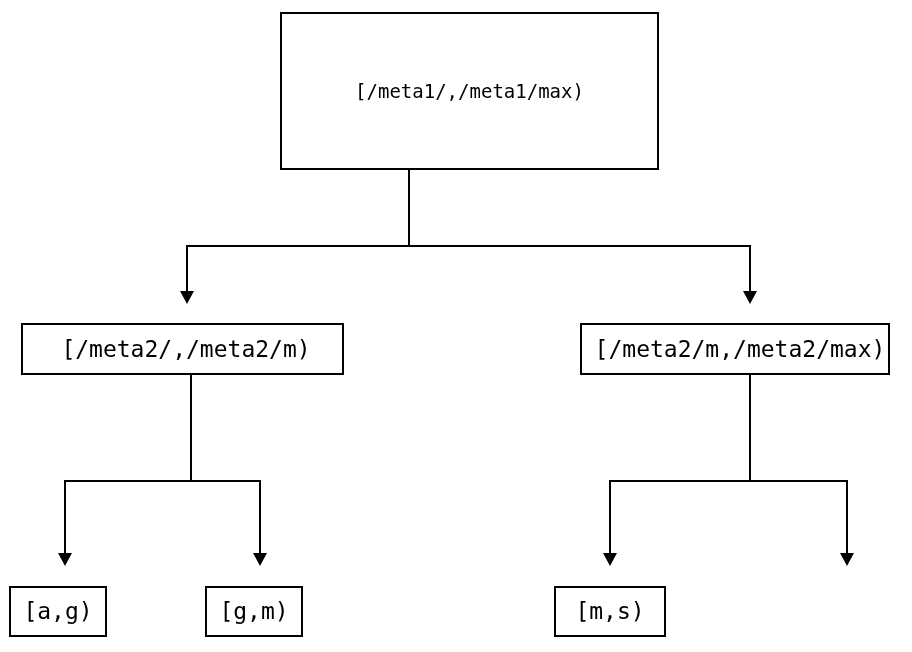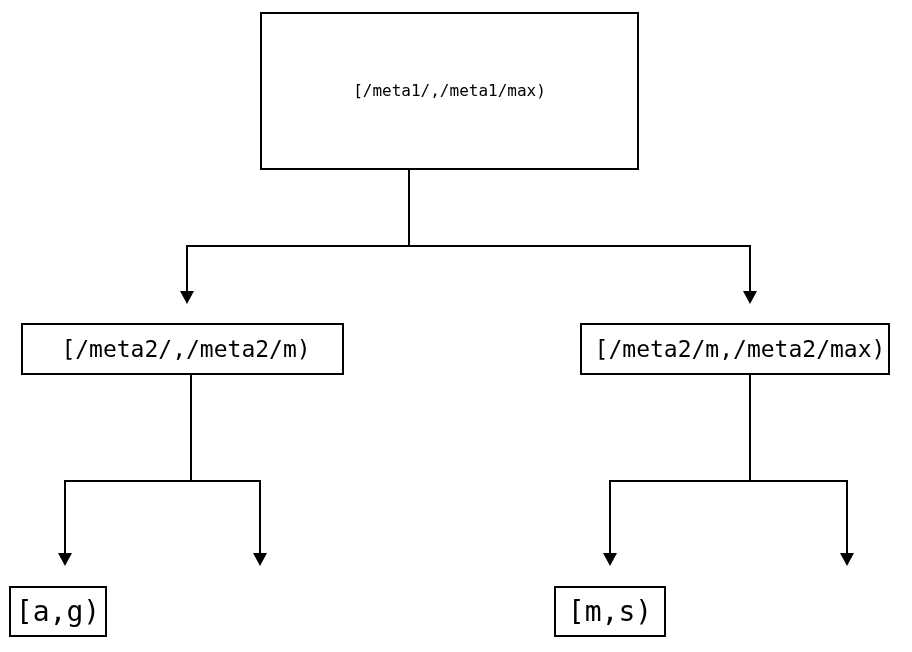--- a/index.html
+++ b/index.html
@@ -24,29 +24,30 @@
     border: 2px solid #000000;
     background: #ffffff;
     display: flex;
     align-items: center;
     justify-content: center;
     color: #000000;
     white-space: pre;
     letter-spacing: 0;
   }
   .node-root {
-    font-size: 16px;
+    font-size: 19px;
     line-height: 1;
+    margin-left: 20px;
   }
   .node-mid {
     font-size: 23px;
     line-height: 1;
   }
   .node-leaf {
-    font-size: 28px;
+    font-size: 23px;
     line-height: 1;
   }
   .edge-v {
     position: absolute;
     background: #000000;
     width: 2px;
   }
   .edge-h {
     position: absolute;
     background: #000000;
@@ -96,19 +97,22 @@
   <div class="edge-h" style="left:609px; top:480px; width:239px; height:2px;"></div>
   <div class="edge-v" style="left:609px; top:480px; width:2px; height:75px;"></div>
   <div class="edge-v" style="left:846px; top:480px; width:2px; height:75px;"></div>
   <div class="arrow-down" style="left:603px; top:553px;"></div>
   <div class="arrow-down" style="left:840px; top:553px;"></div>
 
   <div class="node node-leaf" style="left:9px; top:586px; width:98px; height:51px;">
     <span>[a,g)</span>
   </div>
 
+  <div class="node node-leaf" style="left:205px; top:586px; width:98px; height:51px;">
+    <span>[g,m)</span>
+  </div>
 
   <div class="node node-leaf" style="left:554px; top:586px; width:112px; height:51px;">
     <span>[m,s)</span>
   </div>
 
 
 </div>
 
 </body></html>

